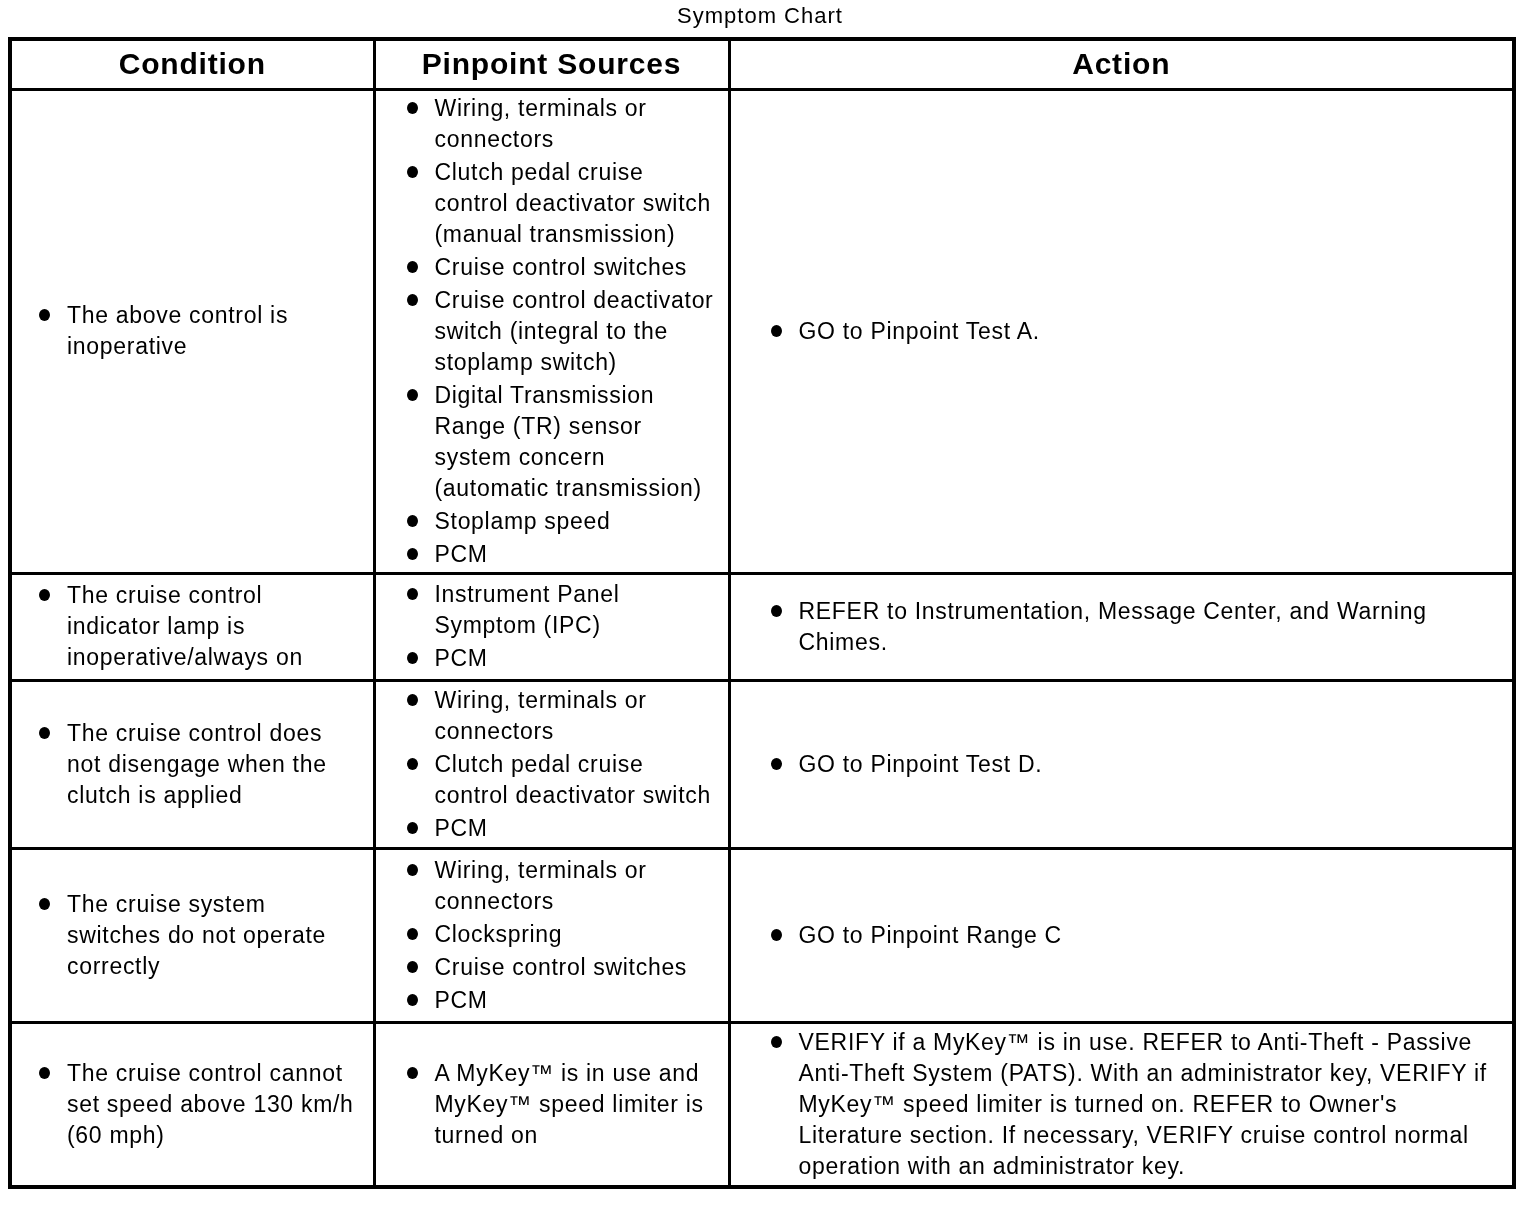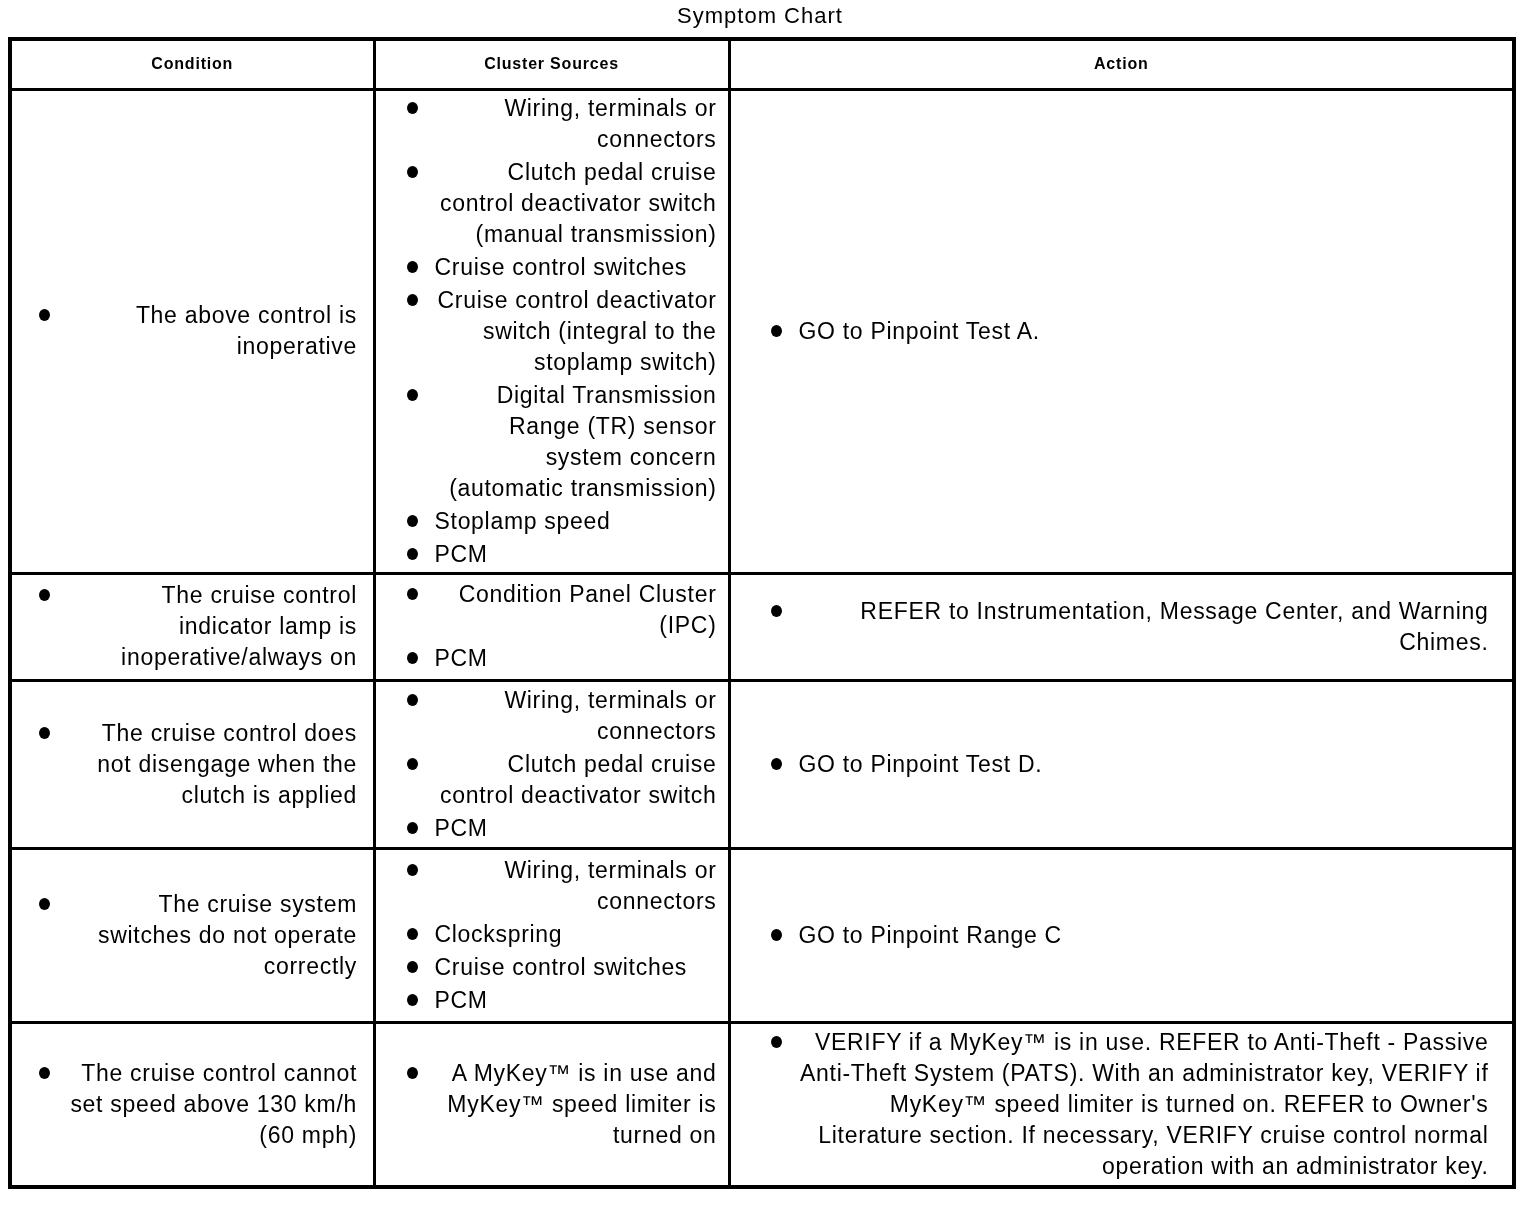--- a/index.html
+++ b/index.html
@@ -30,38 +30,37 @@
   table.symptom-table col.c-cond { width: 364px; }
   table.symptom-table col.c-src  { width: 355px; }
   table.symptom-table col.c-act  { width: 785px; }
   table.symptom-table { border: 4px solid #000; }
   table.symptom-table th,
   table.symptom-table td {
     border: 3px solid #000;
     vertical-align: middle;
   }
   th.hdr {
-    font-size: 16px;
+    font-size: 30px;
     font-weight: bold;
     letter-spacing: 0.8px;
     text-align: center;
     height: 50px;
   }
   tr.r1 { height: 478px; }
   tr.r2 { height: 107px; }
   tr.r3 { height: 168px; }
   tr.r4 { height: 174px; }
   tr.r5 { height: 165px; }
   td.cell { font-size: 23px; letter-spacing: 0.7px; line-height: 31px; }
   td.cell ul { list-style: none; }
   td.cell li {
     display: flex;
     align-items: flex-start;
     margin: 2px 0;
-    text-align: right;
   }
   .dot {
     flex: 0 0 auto;
     width: 11px;
     height: 12px;
     border-radius: 50%;
     background: #000;
     margin-top: 9px;
     margin-right: 17px;
   }
@@ -81,21 +80,21 @@
 
   <table class="symptom-table">
     <colgroup>
       <col class="c-cond">
         <col class="c-src">
         <col class="c-act">
     </colgroup>
     <tbody>
         <tr>
       <th class="hdr">Condition</th>
-      <th class="hdr">Cluster Sources</th>
+      <th class="hdr">Pinpoint Sources</th>
       <th class="hdr">Action</th>
     </tr>
 
     <tr class="r1">
       <td class="cell cond">
         <ul>
           <li>
                 <span class="dot"></span>
                 <span class="li-text">The above control is inoperative</span>
               </li>
@@ -149,21 +148,21 @@
           <li>
                 <span class="dot"></span>
                 <span class="li-text">The cruise control indicator lamp is inoperative/always on</span>
               </li>
         </ul>
       </td>
       <td class="cell src">
         <ul>
           <li>
                 <span class="dot"></span>
-                <span class="li-text">Condition Panel Cluster (IPC)</span>
+                <span class="li-text">Instrument Panel Symptom (IPC)</span>
               </li>
           <li>
                 <span class="dot"></span>
                 <span class="li-text">PCM</span>
               </li>
         </ul>
       </td>
       <td class="cell act">
         <ul>
           <li>

